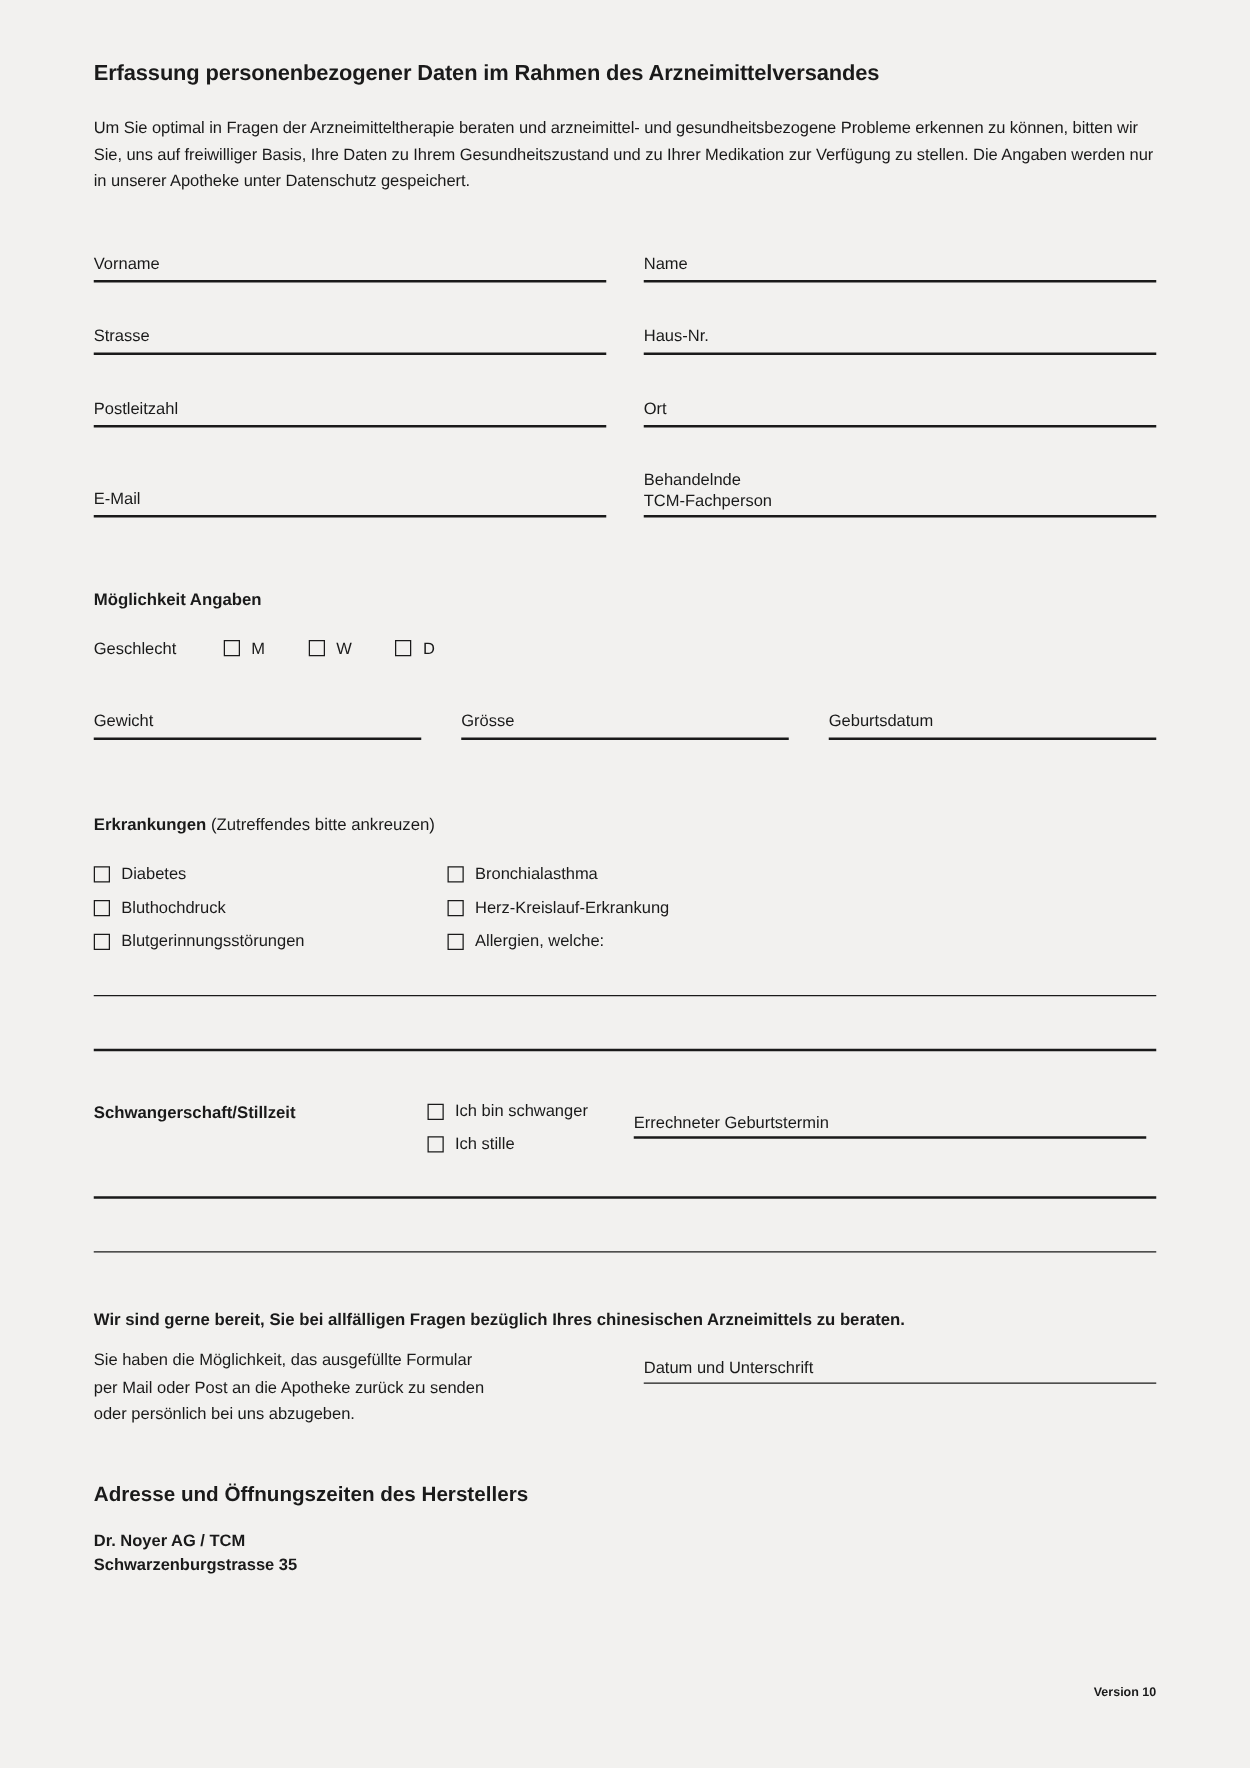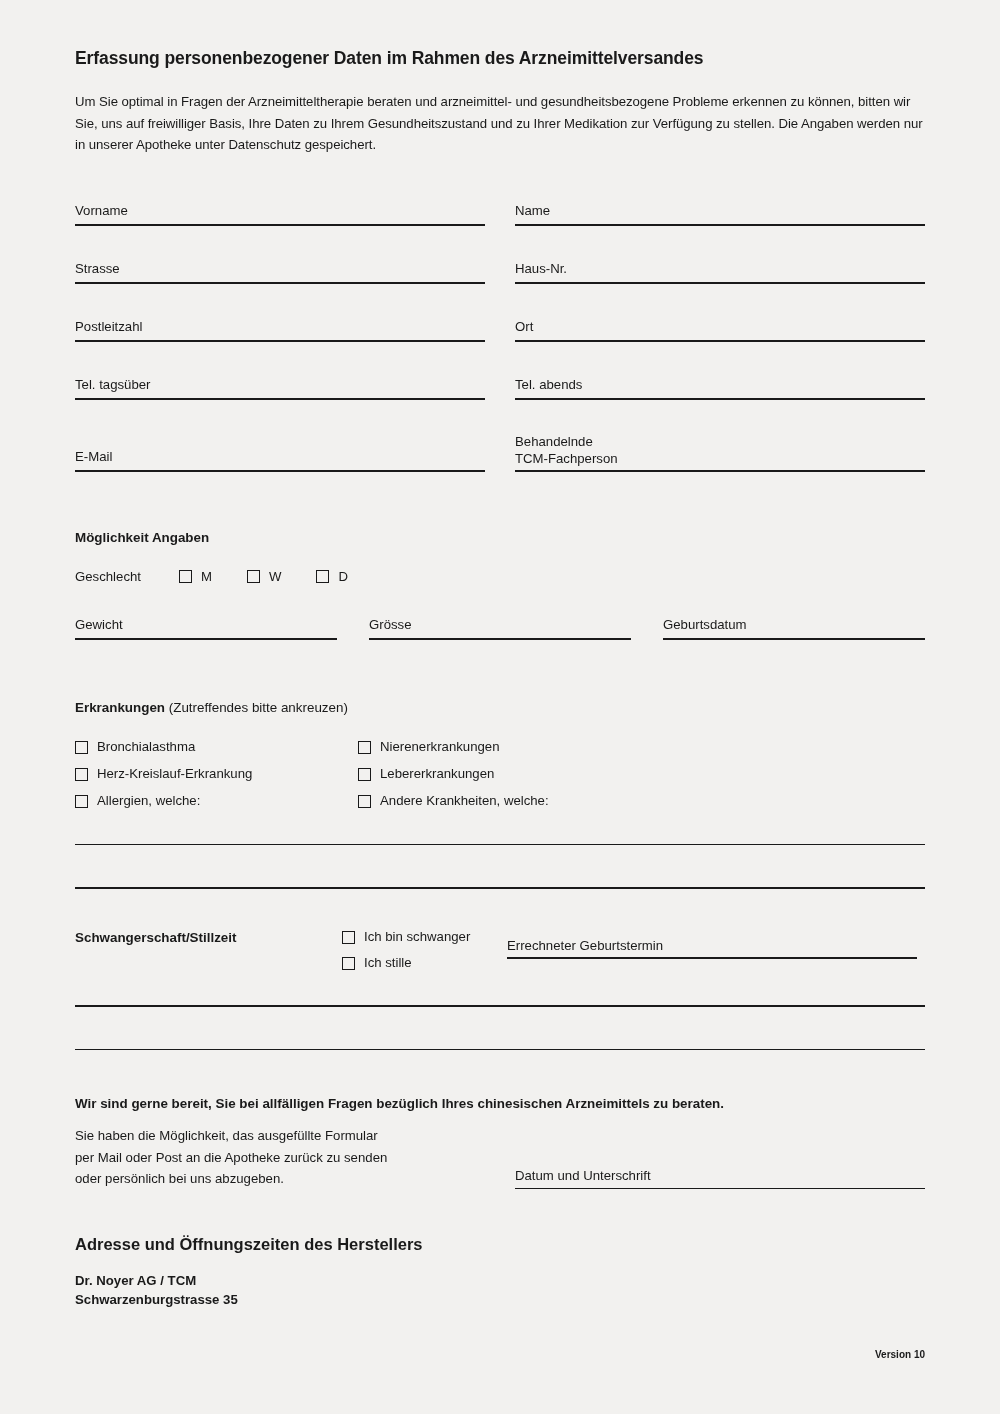--- a/index.html
+++ b/index.html
@@ -86,21 +86,21 @@
   .sec-head .light { font-weight: normal; }
 
   .spacer-lg { height: 36px; }
   .spacer-md { height: 24px; }
 
   
   .gender-row {
     display: flex;
     align-items: center;
     font-size: 13.2px;
-    margin-bottom: 20px;
+    margin-bottom: 30px;
   }
   .gender-row .g-label { width: 104px; }
   .cbx {
     display: inline-block;
     width: 11px;
     height: 11px;
     border: 1.3px solid #1a1a1a;
     margin-right: 9px;
     vertical-align: -1px;
     background: transparent;
@@ -187,21 +187,20 @@
 
   .footer-bold {
     font-size: 13.4px;
     font-weight: bold;
     margin-top: 46px;
     margin-bottom: 14px;
   }
   .closing-row {
     display: flex;
     justify-content: space-between;
-    align-items: flex-end;
   }
   .closing-text {
     font-size: 13.2px;
     line-height: 1.62;
     width: 420px;
   }
   .sign-field {
     position: relative;
     width: 410px;
     height: 30px;
@@ -276,30 +275,20 @@
       <div class="field">
         <span class="lbl">Postleitzahl</span>
         <span class="rule"></span>
       </div>
       <div class="field">
         <span class="lbl">Ort</span>
         <span class="rule"></span>
       </div>
     </div>
 
-    <div class="field-row">
-      <div class="field">
-        <span class="lbl">Tel. tagsüber</span>
-        <span class="rule"></span>
-      </div>
-      <div class="field">
-        <span class="lbl">Tel. abends</span>
-        <span class="rule"></span>
-      </div>
-    </div>
 
     <div class="field-row">
       <div class="field tall">
         <span class="lbl">E-Mail</span>
         <span class="rule"></span>
       </div>
       <div class="field tall">
         <span class="lbl two-line"><span>Behandelnde</span><br><span>TCM-Fachperson</span></span>
         <span class="rule"></span>
       </div>
@@ -342,43 +331,43 @@
 
     <div class="spacer-lg"></div>
     <div class="spacer-md"></div>
 
     <div class="sec-head"><span>Erkrankungen</span> <span class="light">(Zutreffendes bitte ankreuzen)</span></div>
 
     <div class="cb-grid">
       <div class="cb-col">
         <div class="cb-item">
             <span class="cbx"></span>
+            <span>Diabetes</span>
+          </div>
+        <div class="cb-item">
+            <span class="cbx"></span>
+            <span>Bluthochdruck</span>
+          </div>
+        <div class="cb-item">
+            <span class="cbx"></span>
+            <span>Blutgerinnungsstörungen</span>
+          </div>
+      </div>
+      <div class="cb-col">
+        <div class="cb-item">
+            <span class="cbx"></span>
             <span>Bronchialasthma</span>
           </div>
         <div class="cb-item">
             <span class="cbx"></span>
             <span>Herz-Kreislauf-Erkrankung</span>
           </div>
         <div class="cb-item">
             <span class="cbx"></span>
             <span>Allergien, welche:</span>
-          </div>
-      </div>
-      <div class="cb-col">
-        <div class="cb-item">
-            <span class="cbx"></span>
-            <span>Nierenerkrankungen</span>
-          </div>
-        <div class="cb-item">
-            <span class="cbx"></span>
-            <span>Lebererkrankungen</span>
-          </div>
-        <div class="cb-item">
-            <span class="cbx"></span>
-            <span>Andere Krankheiten, welche:</span>
           </div>
       </div>
     </div>
 
     <div class="long-rule"></div>
     <div class="long-rule second"></div>
 
     <div class="preg-row">
       <div class="preg-label">Schwangerschaft/Stillzeit</div>
       <div class="preg-checks">

